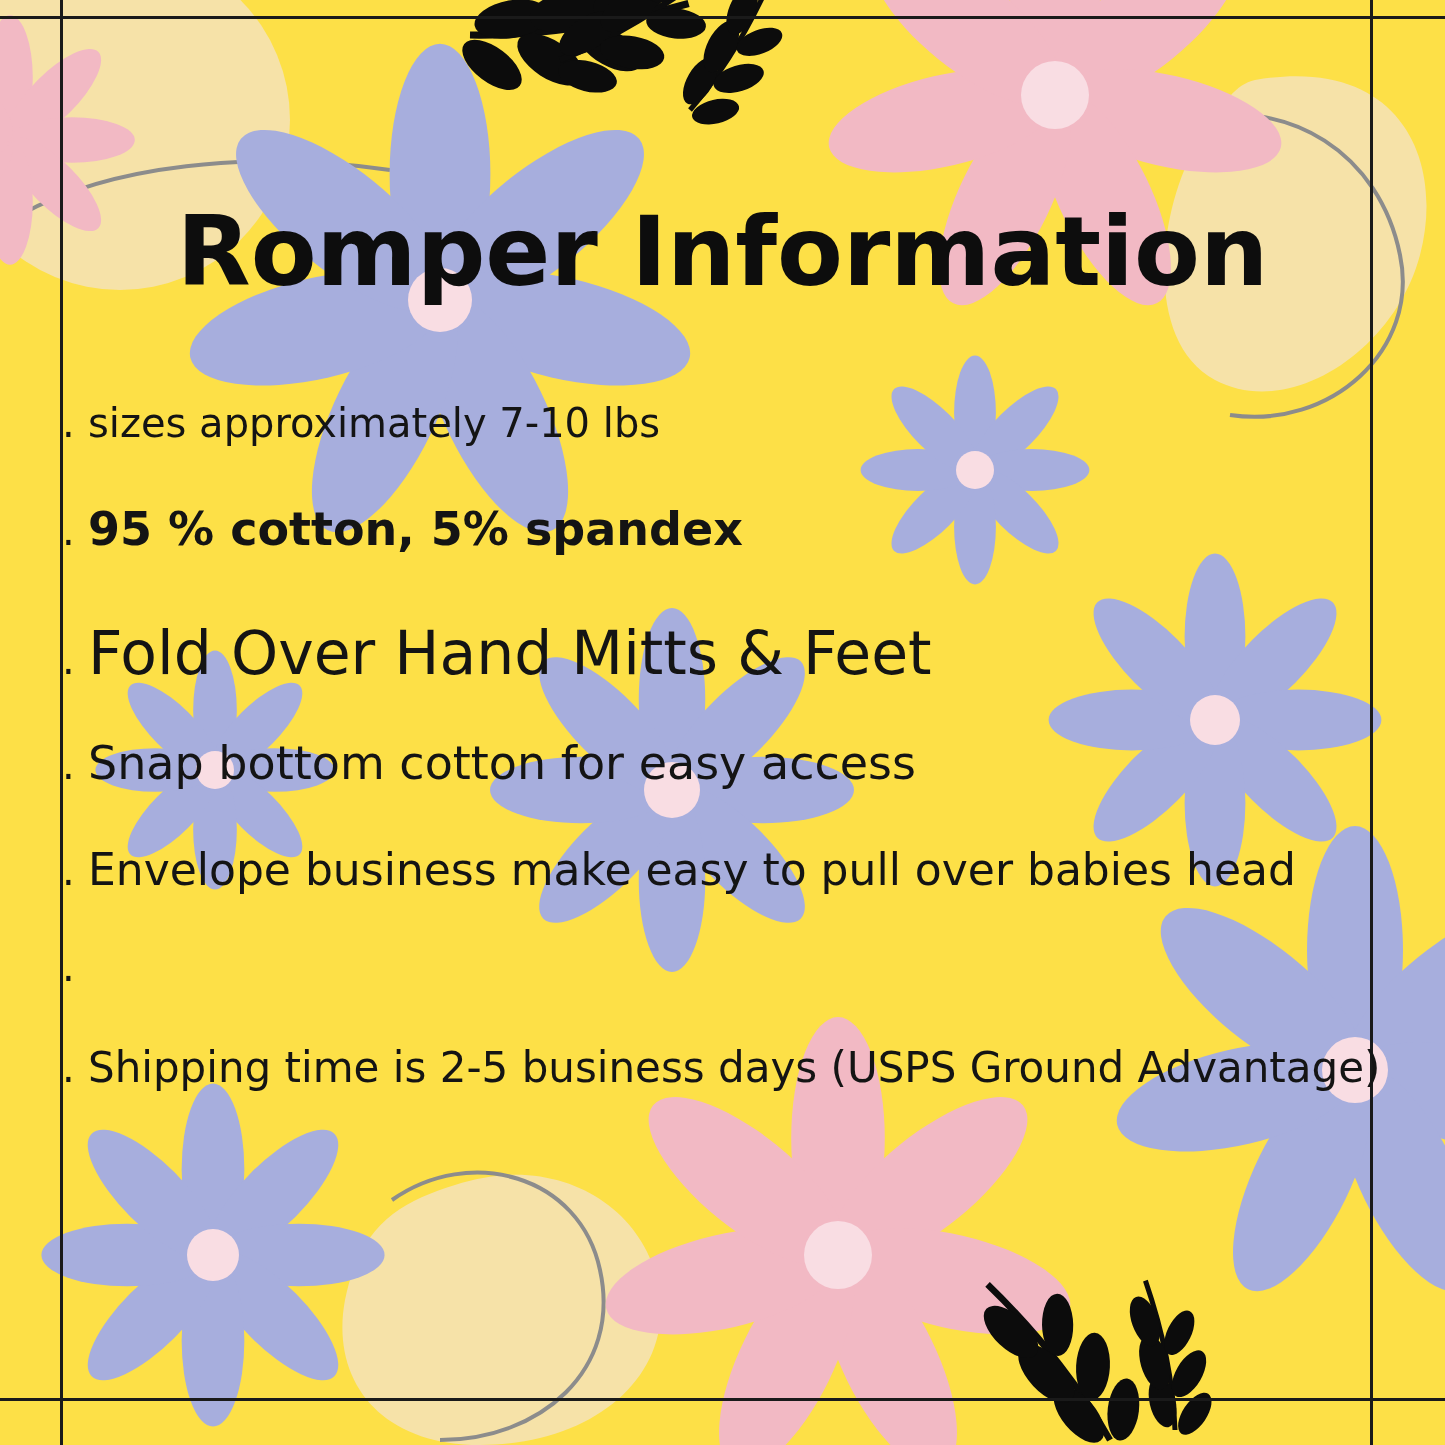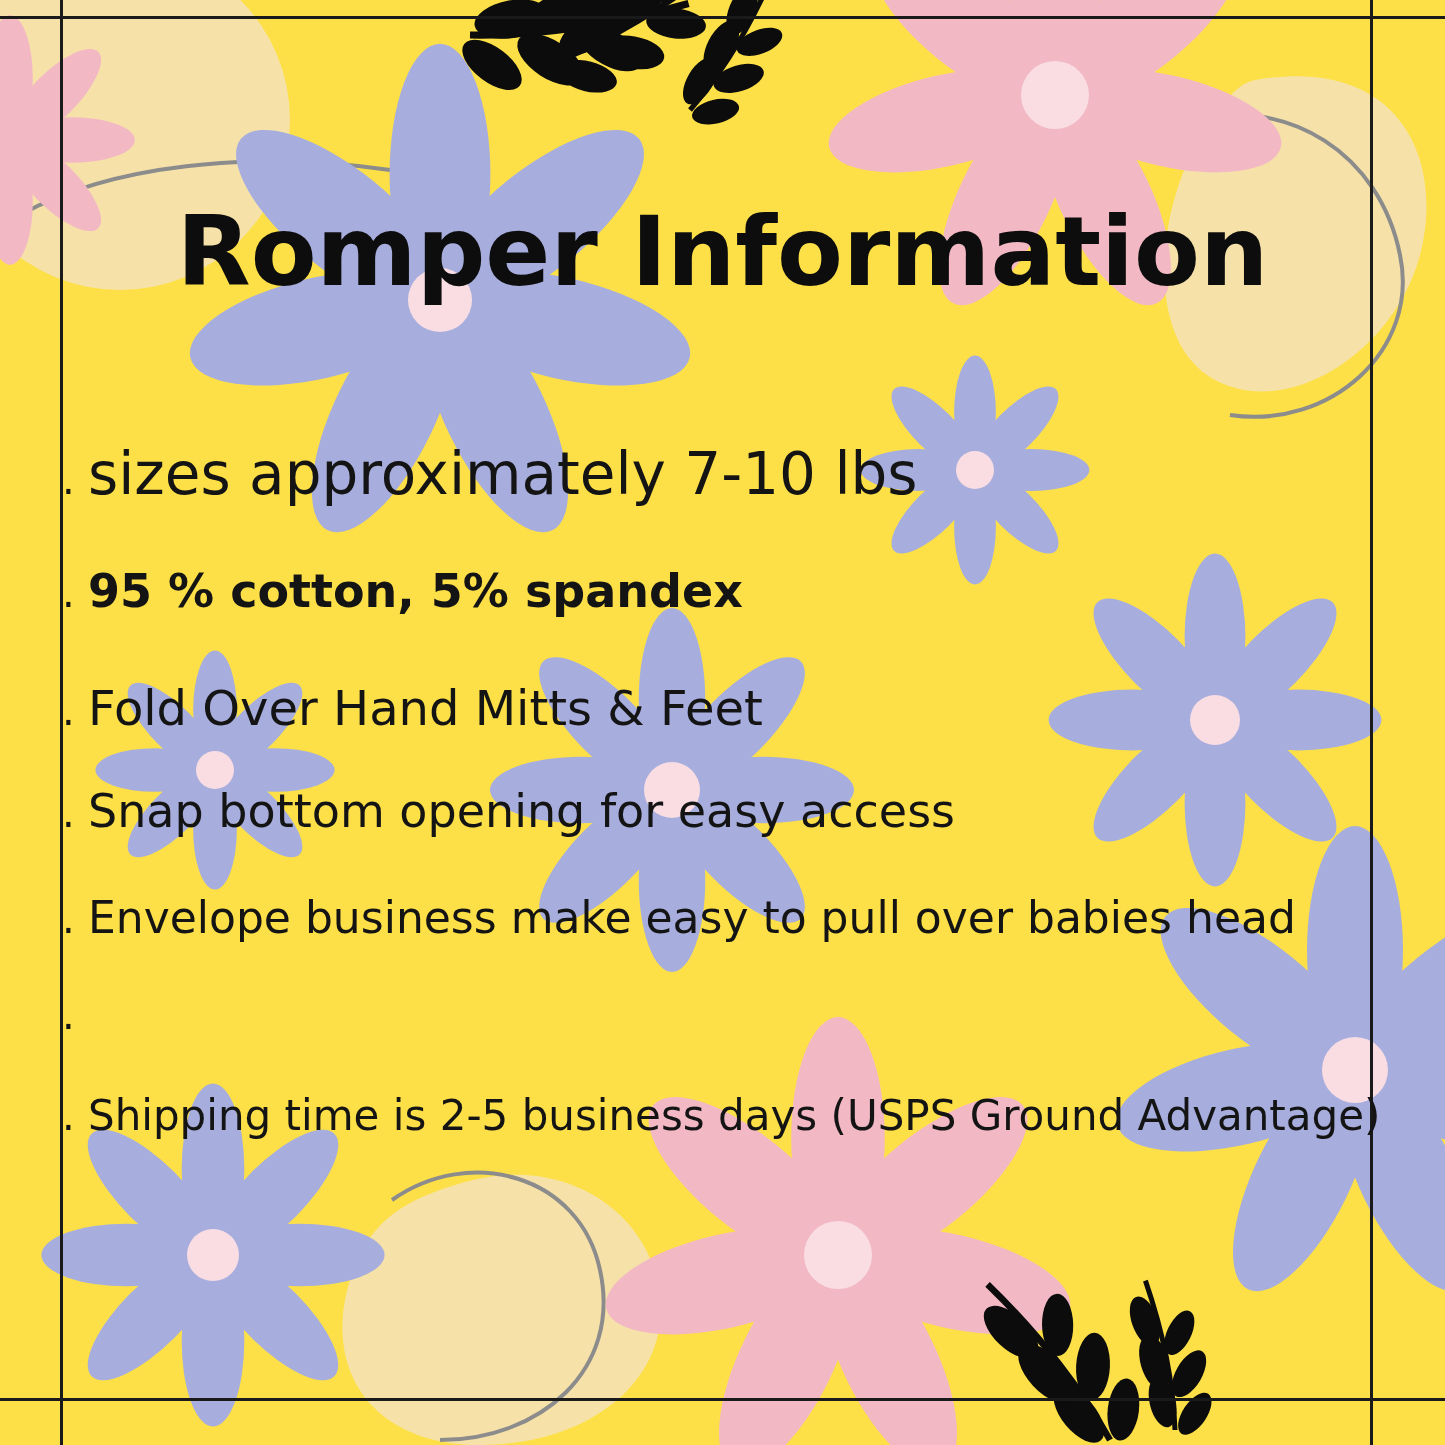--- a/index.html
+++ b/index.html
@@ -80,25 +80,25 @@
     flex: 0 0 26px;
     font-size: 40px;
     line-height: 1;
   }
   .bullet .txt {
     display: inline-block;
     white-space: nowrap;
   }
 
   .b0 { margin-bottom: 56px; }
-  .b0 .txt { font-size: 58px; margin-top: 40px; }
+  .b0 .txt { font-size: 40px; }
   .b1 { margin-bottom: 62px; }
   .b1 .txt { font-size: 46px; font-weight: bold; }
   .b2 { margin-bottom: 48px; }
-  .b2 .txt { font-size: 48px; }
+  .b2 .txt { font-size: 60px; }
   .b3 { margin-bottom: 54px; }
   .b3 .txt { font-size: 46px; }
   .b4 { margin-bottom: 52px; }
   .b4 .txt { font-size: 44px; }
   .b5 { margin-bottom: 56px; }
   .b5 .txt { font-size: 46px; }
   .b6 { margin-bottom: 0; }
   .b6 .txt { font-size: 42px; }
 </style>
 </head>
@@ -235,21 +235,21 @@
         <span class="txt">95 % cotton, 5% spandex</span>
       </div>
 
       <div class="bullet b2">
         <span class="dot">.</span>
         <span class="txt">Fold Over Hand Mitts  &amp;  Feet</span>
       </div>
 
       <div class="bullet b3">
         <span class="dot">.</span>
-        <span class="txt">Snap bottom opening for easy access</span>
+        <span class="txt">Snap bottom cotton for easy access</span>
       </div>
 
       <div class="bullet b4">
         <span class="dot">.</span>
         <span class="txt">Envelope business make easy to pull over babies head</span>
       </div>
 
       <div class="bullet b5">
         <span class="dot">.</span>
       </div>

